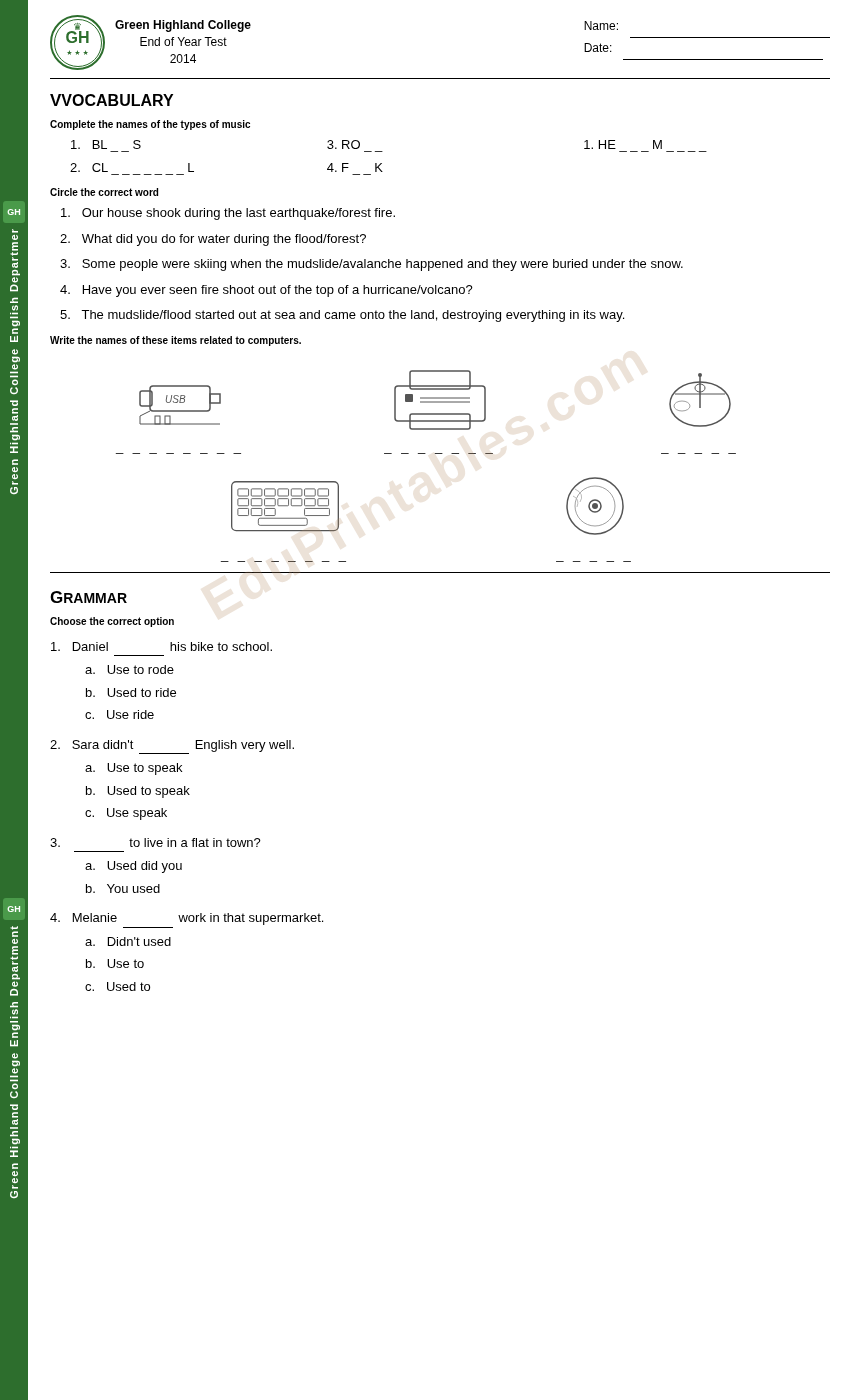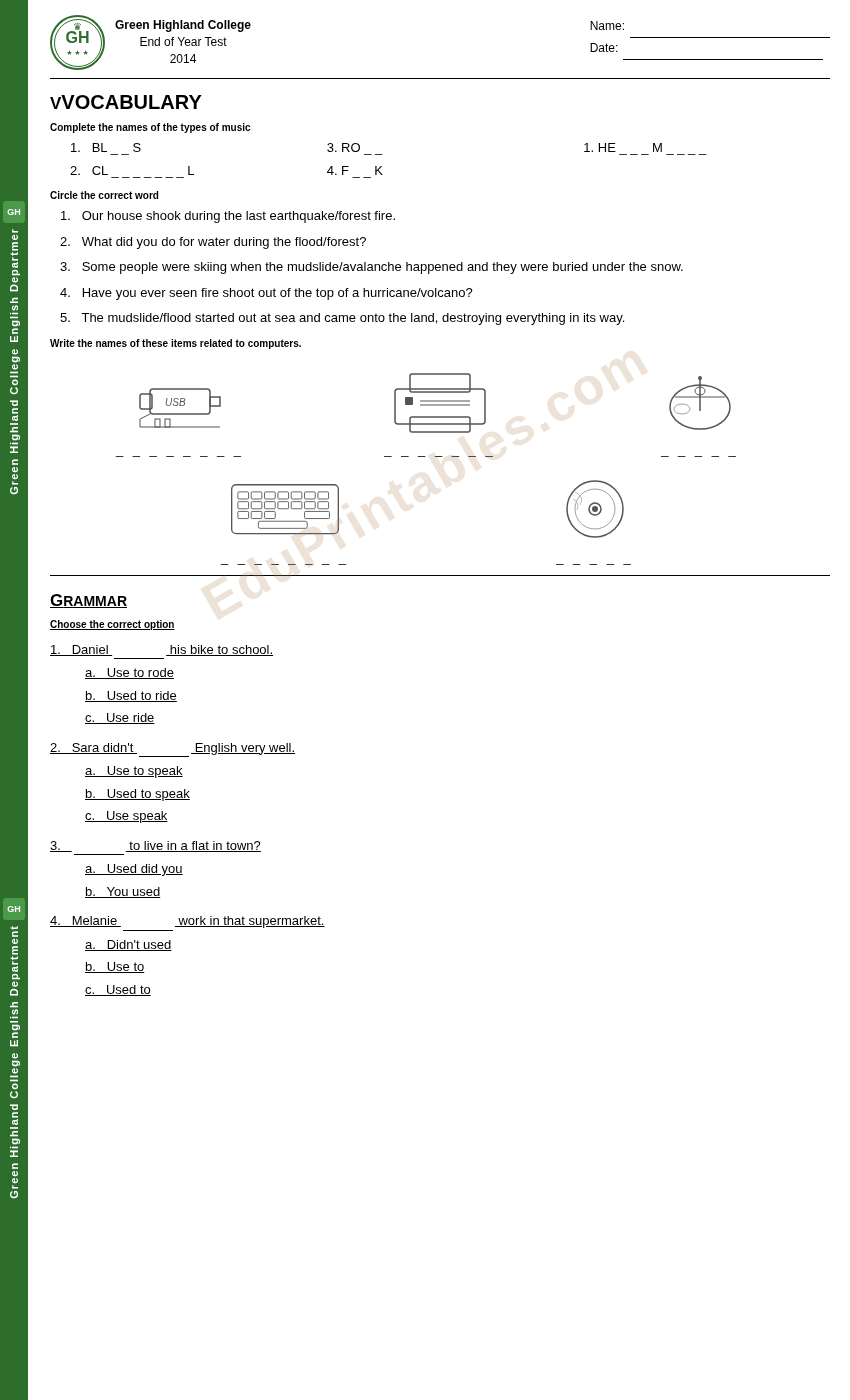--- a/index.html
+++ b/index.html
@@ -104,21 +104,21 @@
       text-align: center;
       font-size: 12px;
       line-height: 1.4;
     }
     .header-right {
       font-size: 12px;
       line-height: 1.8;
     }
     .header-right .field-line {
       display: flex;
-      gap: 5px;
+      gap: 11px;
       align-items: center;
     }
     .underline-field {
       border-bottom: 1px solid #000;
       width: 200px;
       display: inline-block;
     }
 
     
     .section-title {
@@ -179,21 +179,20 @@
       margin: 0 auto;
     }
     .dashes {
       letter-spacing: 3px;
       font-size: 13px;
     }
 
     
     .grammar-section {
       margin-top: 15px;
-      text-decoration: underline;
     }
     .question-item {
       margin: 10px 0 5px 0;
     }
     .question-text {
       margin-bottom: 4px;
       line-height: 1.5;
     }
     .blank {
       border-bottom: 1px solid #000;
@@ -282,21 +281,21 @@
       </div>
       <div class="field-line">
         <span>Date:</span>
         <span class="underline-field">&nbsp;</span>
       </div>
     </div>
   </div>
 
   <div>
     <div class="section-title">
-      <span class="first-letter">V</span><span style="text-transform:uppercase; font-size:20px;">Vocabulary</span>
+      <span class="first-letter">V</span><span style="text-transform:uppercase; font-size:16px;">Vocabulary</span>
     </div>
 
     <div class="instruction">Complete the names of the types of music</div>
 
     <div class="fill-items">
       <div class="fill-item">1. &nbsp; BL _ _ S</div>
       <div class="fill-item">3. RO _ _</div>
       <div class="fill-item">1. HE _ _ _ M _ _ _ _</div>
       <div class="fill-item">2. &nbsp; CL _ _ _ _ _ _ _ L</div>
       <div class="fill-item">4. F _ _ K</div>

